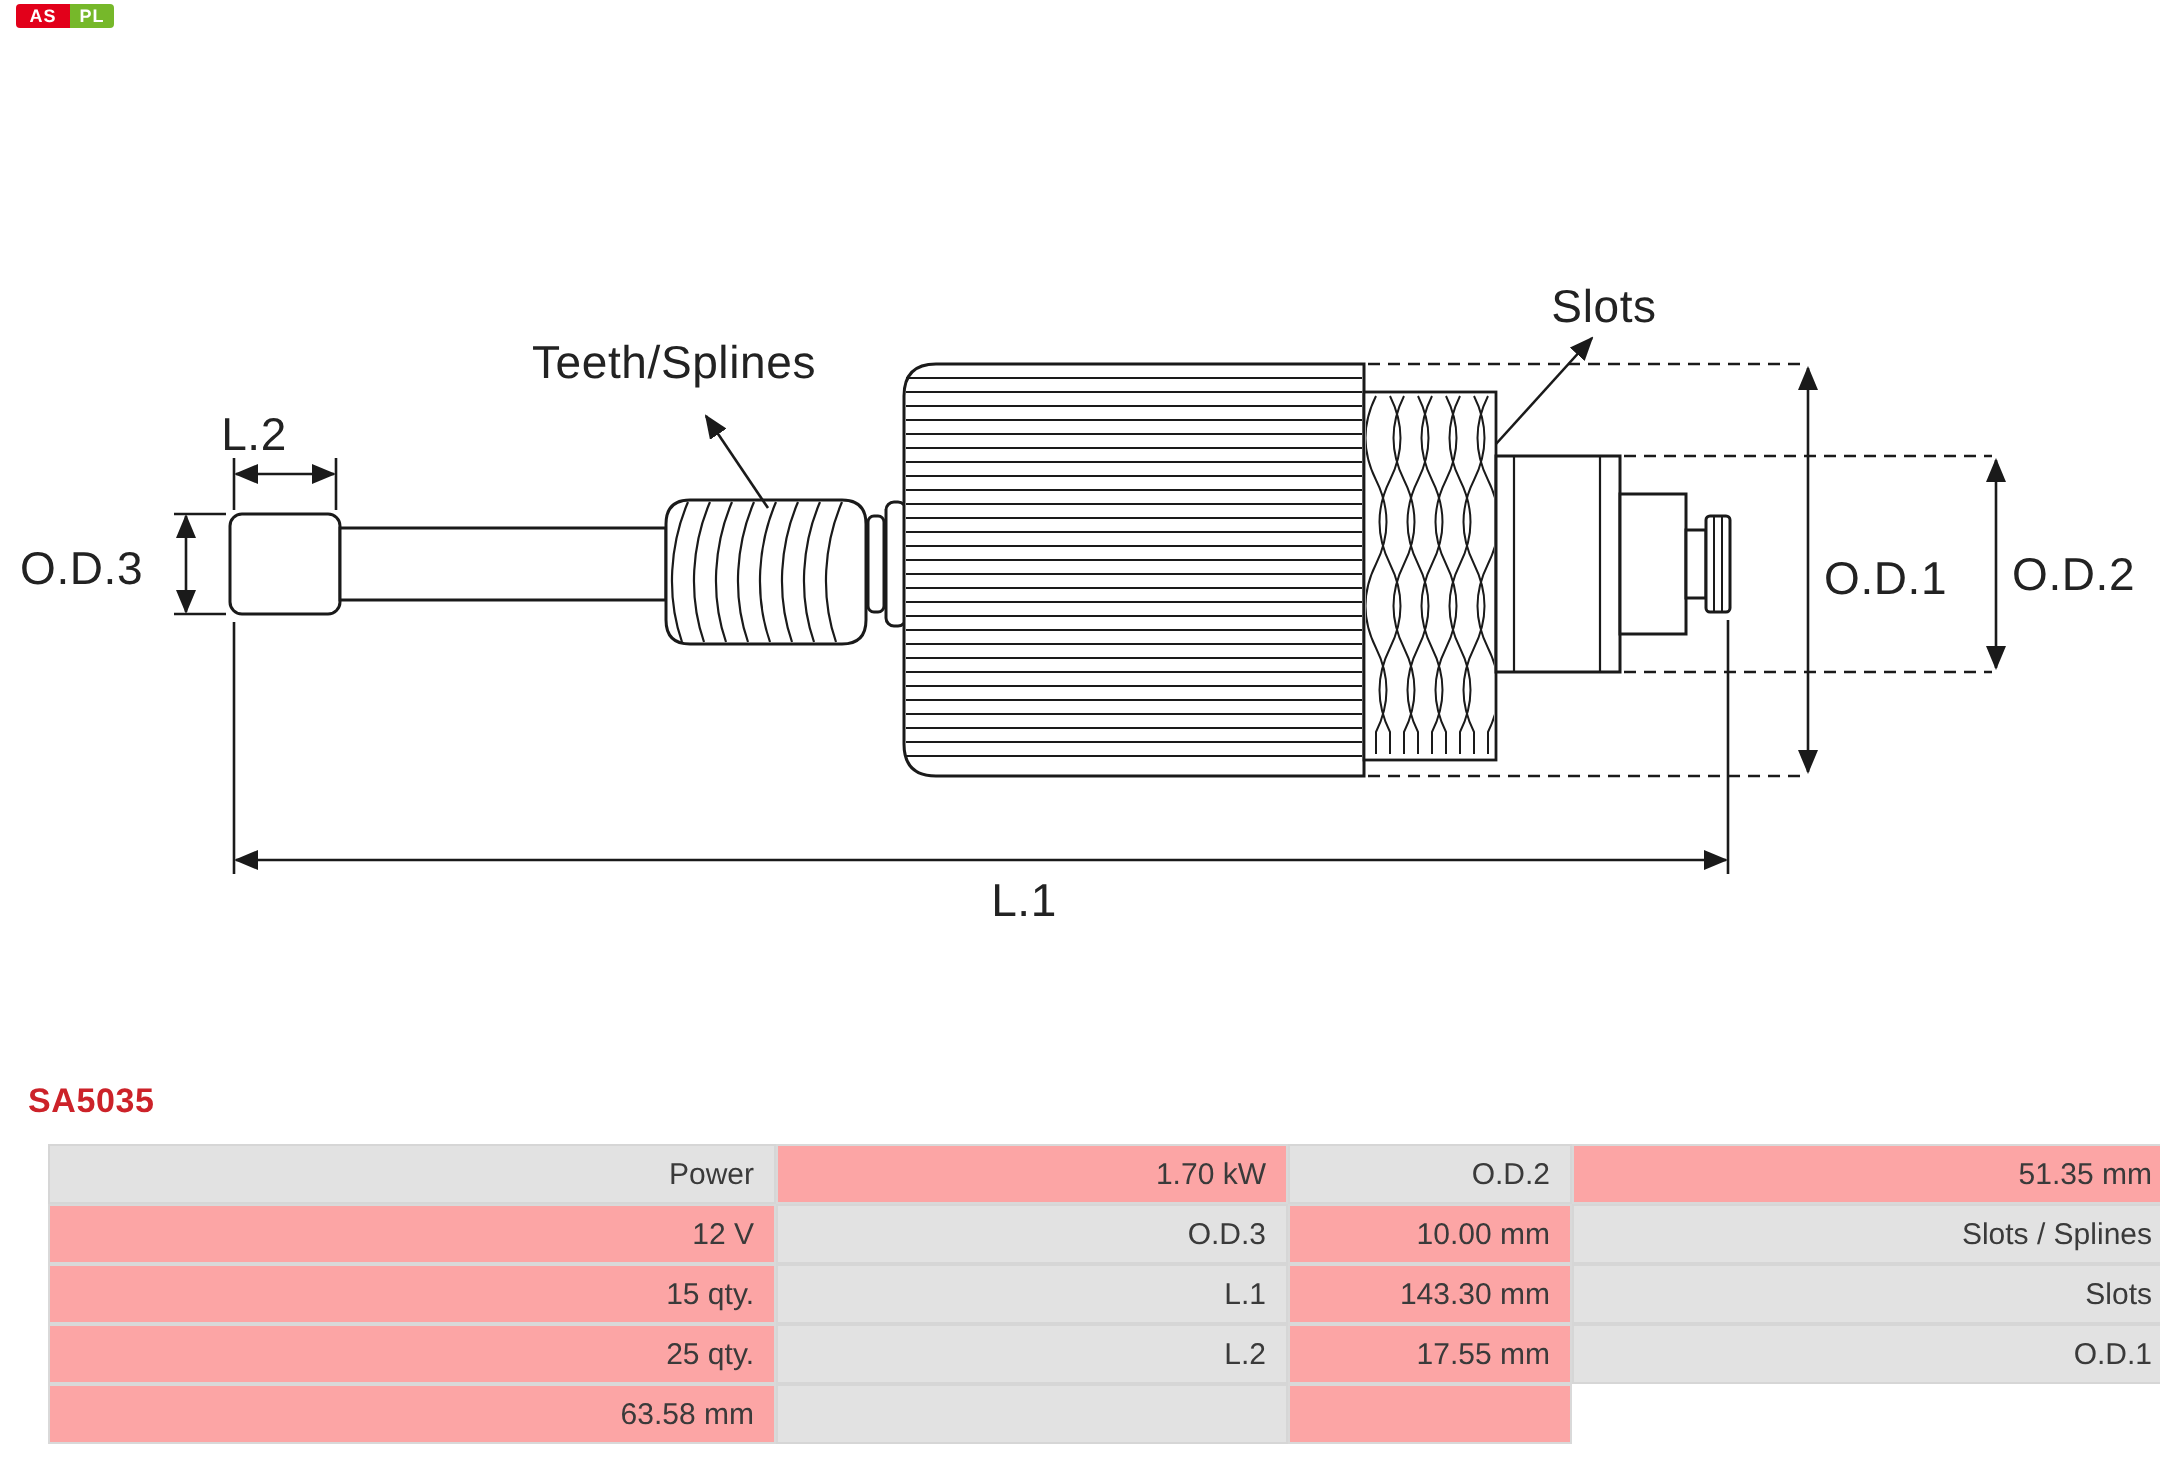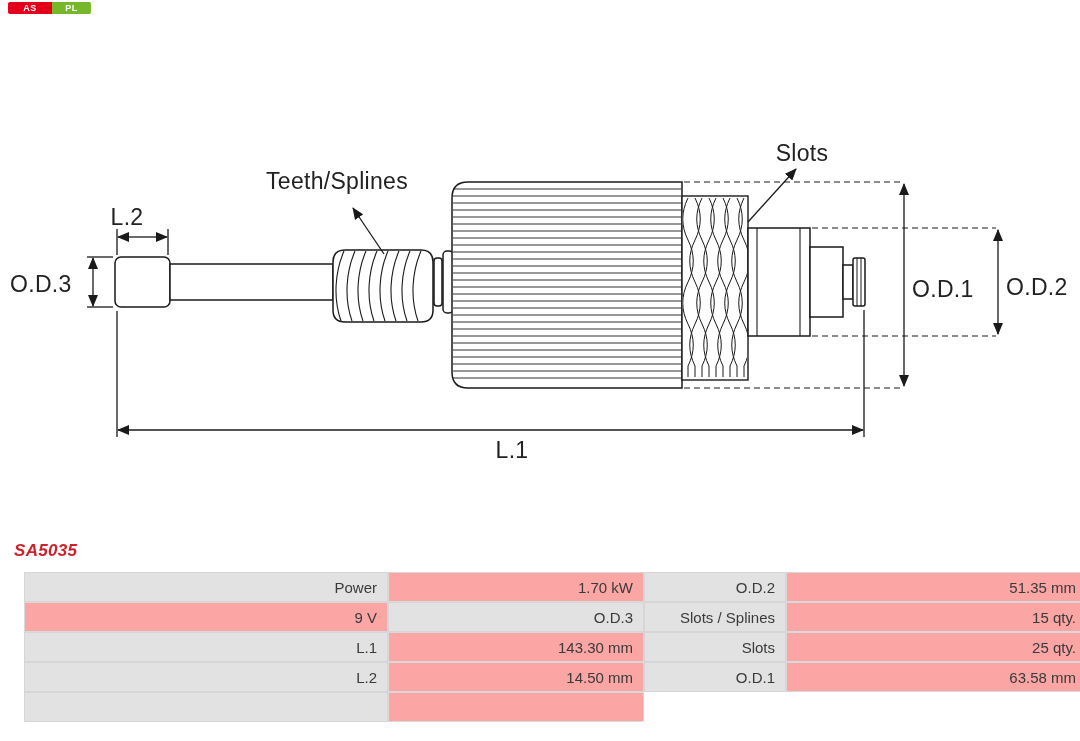--- a/index.html
+++ b/index.html
@@ -8,40 +8,40 @@
     background:#ffffff;
     font-family:"Liberation Sans", sans-serif;
     position:relative;
     overflow:hidden;
   }
 
   
   .logo { position:absolute; top:2px; left:8px; display:flex; height:12px; }
   .logo-as {
     background:#e2001a; color:#fff; font-size:9px; font-weight:bold;
-    width:44px; display:flex; align-items:center; justify-content:center;
+    width:27px; display:flex; align-items:center; justify-content:center;
     border-radius:2px 0 0 2px; letter-spacing:.5px;
   }
   .logo-pl {
     background:#76b82a; color:#fff; font-size:9px; font-weight:bold;
-    width:39px; display:flex; align-items:center; justify-content:center;
+    width:22px; display:flex; align-items:center; justify-content:center;
     border-radius:0 2px 2px 0; letter-spacing:.5px;
   }
 
   
   svg.diagram { position:absolute; top:0; left:0; }
   svg.diagram text {
     font-family:"Liberation Sans", sans-serif;
     font-size:23px; fill:#222; letter-spacing:.3px;
   }
 
   
   .part-number {
     position:absolute; top:541px; left:14px;
-    color:#cc2229; font-weight:bold; font-size:17px; letter-spacing:.3px;font-style:italic;
+    color:#cc2229; font-weight:bold; font-size:17px; letter-spacing:.3px;
   }
 
   
   .spec-table {
     position:absolute; top:572px; left:8px; width:1063px;
     display:grid;
     grid-template-columns:364px 256px 142px 1fr;
     gap:0;
     background:#fff;
     padding-left:16px;
@@ -187,30 +187,31 @@
 
 <div class="part-number">SA5035</div>
 
 <div class="spec-table">
 
   <div class="cell label">Power</div>
   <div class="cell value">1.70 kW</div>
   <div class="cell label">O.D.2</div>
   <div class="cell value">51.35 mm</div>
 
-  <div class="cell value">9 V</div>
+  <div class="cell value">12 V</div>
   <div class="cell label">O.D.3</div>
+  <div class="cell value">10.00 mm</div>
 
   <div class="cell label">Slots / Splines</div>
   <div class="cell value">15 qty.</div>
   <div class="cell label">L.1</div>
   <div class="cell value">143.30 mm</div>
 
   <div class="cell label">Slots</div>
   <div class="cell value">25 qty.</div>
   <div class="cell label">L.2</div>
-  <div class="cell value">14.50 mm</div>
+  <div class="cell value">17.55 mm</div>
 
   <div class="cell label">O.D.1</div>
   <div class="cell value">63.58 mm</div>
   <div class="cell label"></div>
   <div class="cell value"></div>
 </div>
 
 </body></html>

